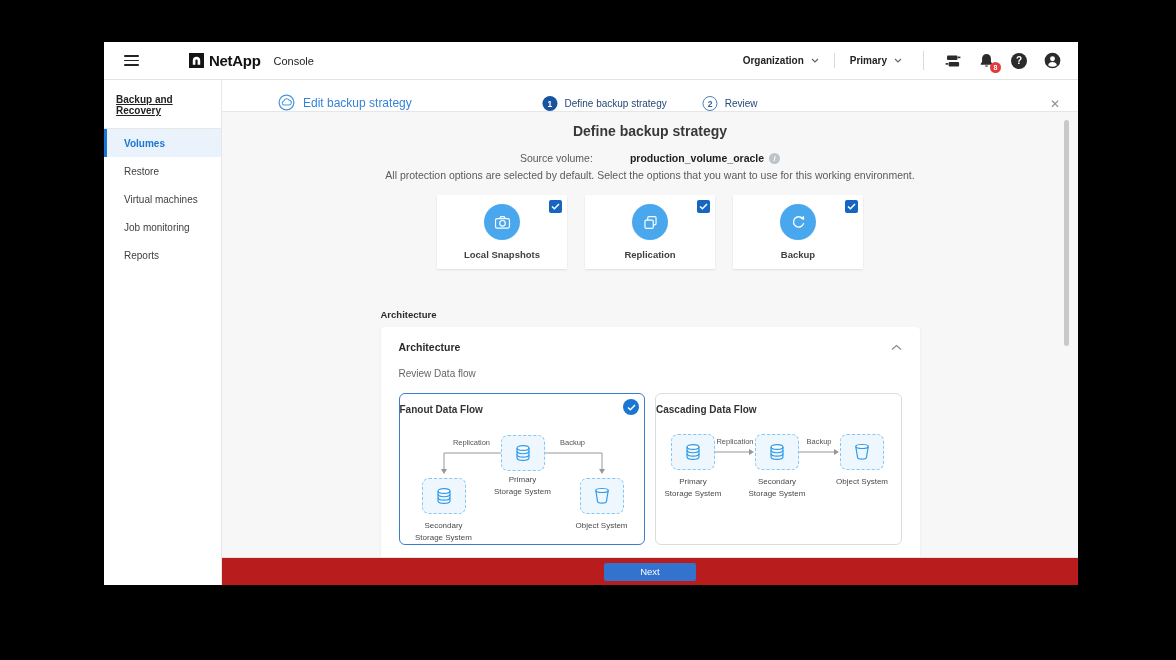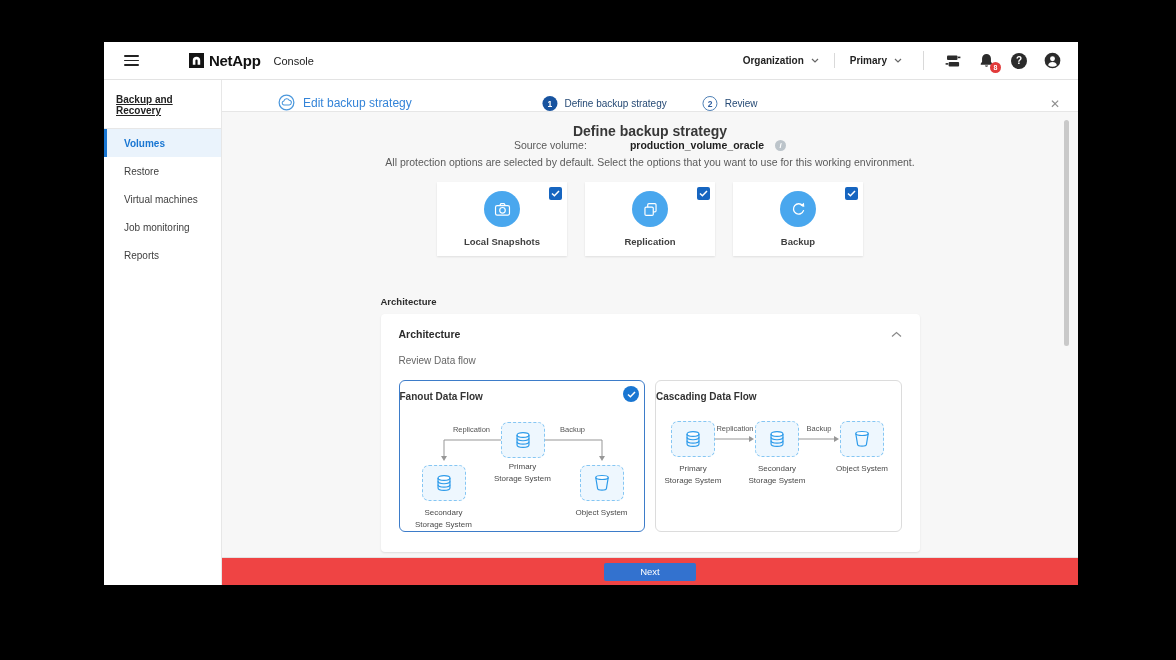--- a/index.html
+++ b/index.html
@@ -56,22 +56,22 @@
                  display:flex; align-items:center; justify-content:center; }
   .step.active .step-circle { background:#17539f; color:#fff; }
   .step.inactive .step-circle { background:#fff; color:#2e5d9e; border:1px solid #4d7fb5; }
   .step-label { font-size:10px; color:#264a75; }
   .close-btn { position:absolute; right:18px; font-size:12px; color:#8f8f8f; cursor:pointer; }
 
   
   .content { flex:1; background:#f7f7f7; position:relative; overflow:hidden;
              display:flex; flex-direction:column; align-items:center; padding-top:11px; }
   .heading { font-size:14px; font-weight:bold; color:#383838; }
-  .source-line { margin-top:0; font-size:10.5px; color:#5a5a5a; display:flex;
-                 align-items:center; gap:11px; }
+  .source-line { margin-top:13px; font-size:10.5px; color:#5a5a5a; display:flex;
+                 align-items:center; gap:5px; }
   .source-value { font-weight:bold; color:#1f1f1f;padding-left:32px; }
   .info-dot { width:11px; height:11px; border-radius:50%; background:#bcc4ca; color:#fff;
               font-size:7.5px; font-style:italic; font-weight:bold; display:flex;
               align-items:center; justify-content:center; cursor:pointer; }
   .intro { margin-top:5px; font-size:10.5px; color:#5a5a5a; }
 
   .options-row { margin-top:14px; display:flex; gap:18px; }
   .opt-card { width:130px; height:74px; background:#fff; position:relative; cursor:pointer;
               box-shadow:0 1px 2px rgba(0,0,0,.10); display:flex; flex-direction:column;
               align-items:center; justify-content:flex-start; padding-top:9px; }
@@ -103,21 +103,21 @@
   .node { position:absolute; width:44px; height:36px; background:#eef7fe;
           border:1px dashed #85c6f3; border-radius:7px; display:flex;
           align-items:center; justify-content:center; }
   .nlabel { position:absolute; font-size:8px; color:#4a4a4a; text-align:center; }
   .elabel { position:absolute; font-size:7.5px; color:#555; text-align:center; width:80px; }
 
   .scroll-thumb { position:absolute; right:9px; top:8px; width:5px; height:226px;
                   background:#c9c9c9; border-radius:3px; cursor:pointer; }
 
   
-  .footer { height:28px; min-height:28px; background:#ef4444; border-top:1px solid #e2e2e2;
+  .footer { height:28px; min-height:28px; background:#b91c1c; border-top:1px solid #e2e2e2;
             display:flex; align-items:center; justify-content:center; }
   .next-btn { width:92px; height:18px; background:#3372cf; color:#fff; font-size:9.5px;
               border:none; border-radius:2px; cursor:pointer; display:flex;
               align-items:center; justify-content:center; }
 </style>
 </head>
 <body>
 
 <div class="window">
 

